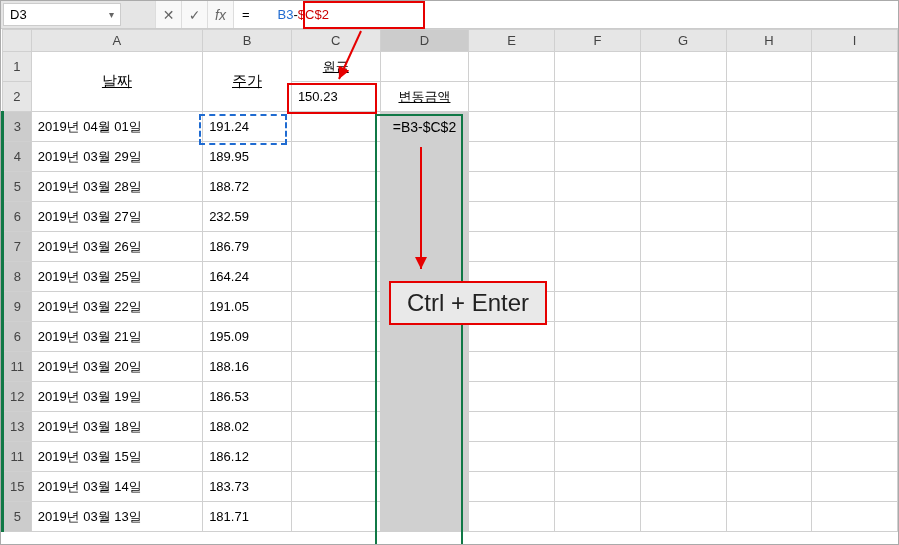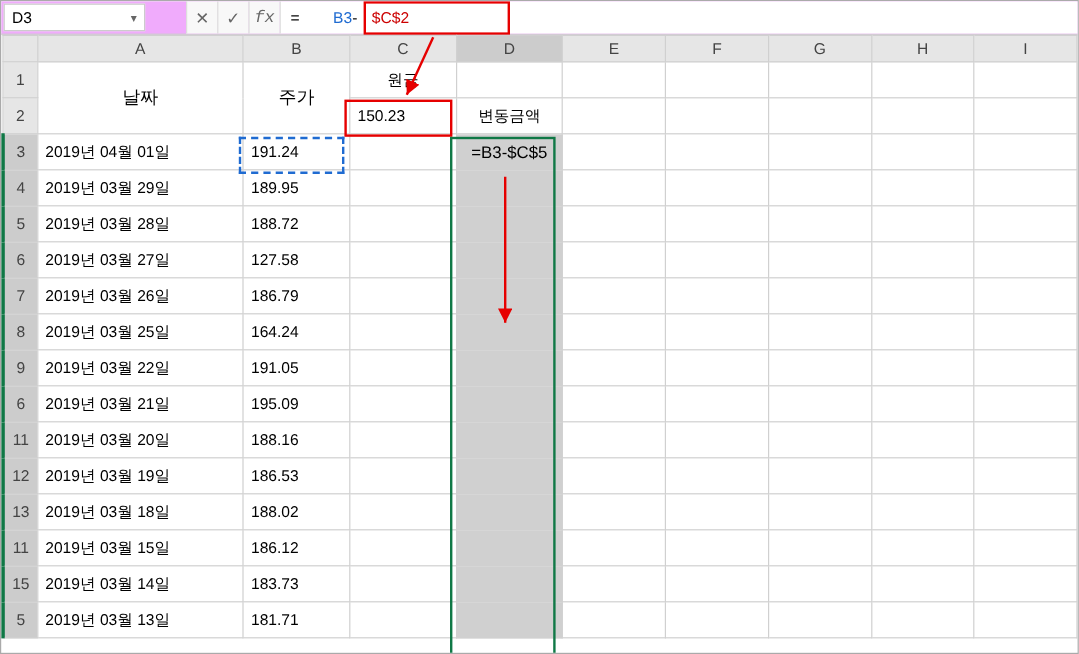--- a/index.html
+++ b/index.html
@@ -12,21 +12,21 @@
     overflow: hidden;
     border: 1px solid #aaa;
     position: relative;
   }
   
   .formula-bar {
     display: flex;
     align-items: stretch;
     height: 28px;
     border-bottom: 1px solid #ccc;
-    background: #f0abfc;
+    background: #e5e5e5;
   }
   .name-box {
     width: 118px;
     background: #fff;
     border: 1px solid #ccc;
     margin: 2px 0 2px 2px;
     display: flex;
     align-items: center;
     padding: 0 6px;
     position: relative;
@@ -39,21 +39,21 @@
   .fb-btn {
     width: 26px;
     display: flex;
     align-items: center;
     justify-content: center;
     color: #666;
     border-left: 1px solid #ddd;
     background: #f8f8f8;
     font-size: 14px;
   }
-  .fb-btn.fx { font-style: italic; font-family: Liberation Mono, monospace; }
+  .fb-btn.fx { font-style: italic; font-family: Liberation Sans, sans-serif; }
   .formula-text {
     flex: 1;
     background: #fff;
     padding: 0 8px;
     display: flex;
     align-items: center;
     border-left: 1px solid #ddd;
   }
   .formula-highlight {
     position: absolute;
@@ -89,21 +89,21 @@
     color: #444;
     width: 28px;
     text-align: center;
   }
   .col-A { width: 170px; }
   .col-B { width: 88px; }
   .col-C { width: 88px; }
   .col-D { width: 88px; }
   .col-E, .col-F, .col-G, .col-H, .col-I { width: 85px; }
   td.text-right { text-align: left; padding-right: 10px; }
-  td.text-center { text-align: center; }
+  td.text-center { text-align: center; text-decoration: underline; }
   
   td.hdr { font-size: 15px; text-align: center; }
   
   .d-sel {
     background: #d0d0d0;
   }
   .d-sel-border {
     position: absolute;
     border: 2px solid #107846;
     pointer-events: none;
@@ -129,21 +129,21 @@
   .callout {
     position: absolute;
     background: #e9e9e9;
     border: 2px solid #e60000;
     font-size: 24px;
     padding: 6px 16px;
     color: #222;
   }
   .fcolor-eq { color: #000; }
   .fcolor-b3 { color: #1f6bd1; margin-left: 28px; }
-  .fcolor-red { color: #c00; margin-left: 12px; }
+  .fcolor-red { color: #c00; }
   .d3-inline { font-size: 14px; color: #000; text-align:left; }
   .rowhdr.rh-green { border-left: 3px solid #107846; }
 </style>
 </head>
 <body>
 
 <div class="formula-bar">
   <div class="name-box">
     <span>D3</span>
     <span class="caret">▾</span>
@@ -214,21 +214,21 @@
           <td></td>
           <td></td>
           <td></td>
     </tr>
 
     <tr>
           <td class="rowhdr hdr-sel-row rh-green">3</td>
           <td class="text-right">2019년 04월 01일</td>
           <td class="text-right">191.24</td>
           <td></td>
-          <td class="d-sel d3-inline">=B3-$C$5</td>
+          <td class="d-sel d3-inline">=B3-$C$2</td>
           <td></td>
           <td></td>
           <td></td>
           <td></td>
           <td></td>
         </tr>
     <tr>
           <td class="rowhdr hdr-sel-row rh-green">4</td>
           <td class="text-right">2019년 03월 29일</td>
           <td class="text-right">189.95</td>
@@ -248,21 +248,21 @@
           <td class="d-sel"></td>
           <td></td>
           <td></td>
           <td></td>
           <td></td>
           <td></td>
         </tr>
     <tr>
           <td class="rowhdr hdr-sel-row rh-green">6</td>
           <td class="text-right">2019년 03월 27일</td>
-          <td class="text-right">127.58</td>
+          <td class="text-right">232.59</td>
           <td></td>
           <td class="d-sel"></td>
           <td></td>
           <td></td>
           <td></td>
           <td></td>
           <td></td>
         </tr>
     <tr>
           <td class="rowhdr hdr-sel-row rh-green">7</td>
@@ -408,14 +408,15 @@
   <svg width="20" height="130">
         <defs>
           <marker id="ah2" markerWidth="8" markerHeight="8" refX="6" refY="3" orient="auto">
             <path d="M0,0 L6,3 L0,6 Z" fill="#e60000"></path>
           </marker>
         </defs>
         <line x1="10" y1="0" x2="10" y2="122" stroke="#e60000" stroke-width="2" marker-end="url(#ah2)"></line>
       </svg>
 </div>
 
+<div class="callout" style="left:388px; top:252px;">Ctrl + Enter</div>
 
 </div>
 
 </body></html>

